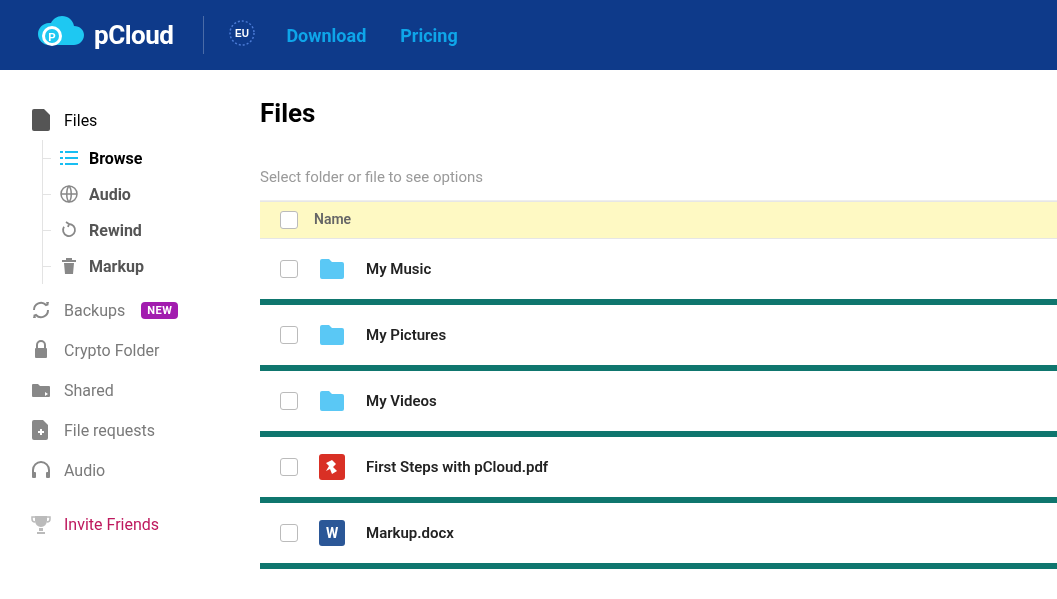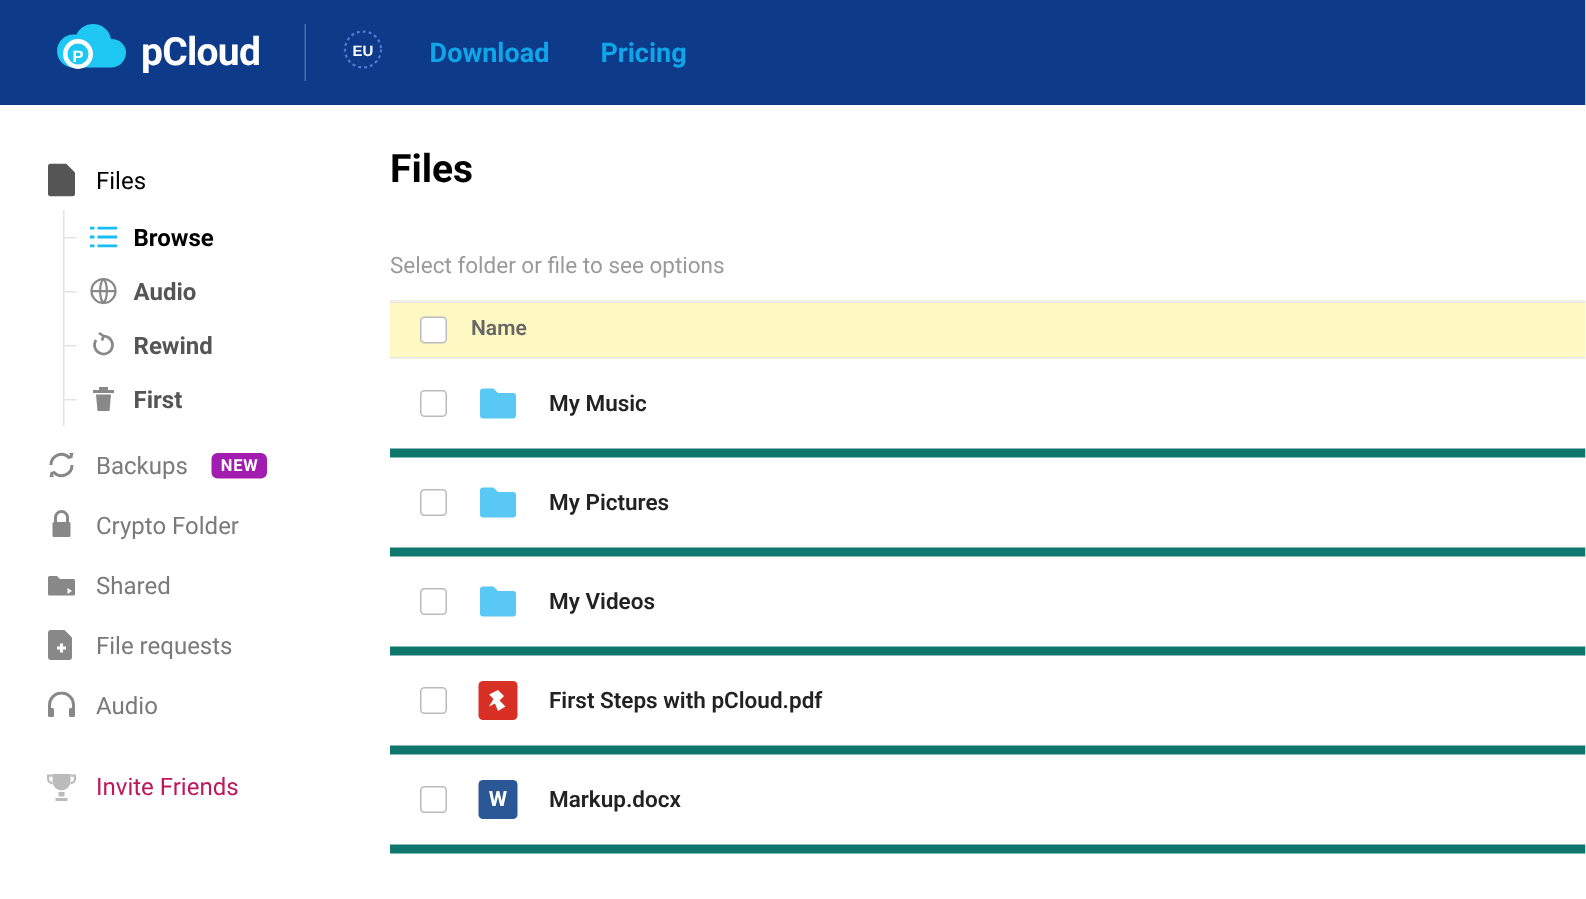--- a/index.html
+++ b/index.html
@@ -121,21 +121,21 @@
             </svg>
         </span>
         <span class="label">Rewind</span>
       </div>
       <div class="sub-item">
         <span class="icon">
           <svg width="16" height="18" viewBox="0 0 16 18">
               <path fill="#888" d="M1 3h14v2H1zM3 6h10l-1 11H4zM5 1h6v2H5z"></path>
             </svg>
         </span>
-        <span class="label">First</span>
+        <span class="label">Markup</span>
       </div>
     </div>
 
     <div class="side-item">
       <span class="icon">
         <svg width="20" height="20" viewBox="0 0 20 20">
             <path fill="none" stroke="#888" stroke-width="2" d="M3 10a7 7 0 0 1 12-5l2-1M17 10a7 7 0 0 1-12 5l-2 1"></path>
             <path fill="#888" d="M15 2l3 0-1 4zM5 18l-3 0 1-4z"></path>
           </svg>
       </span>

